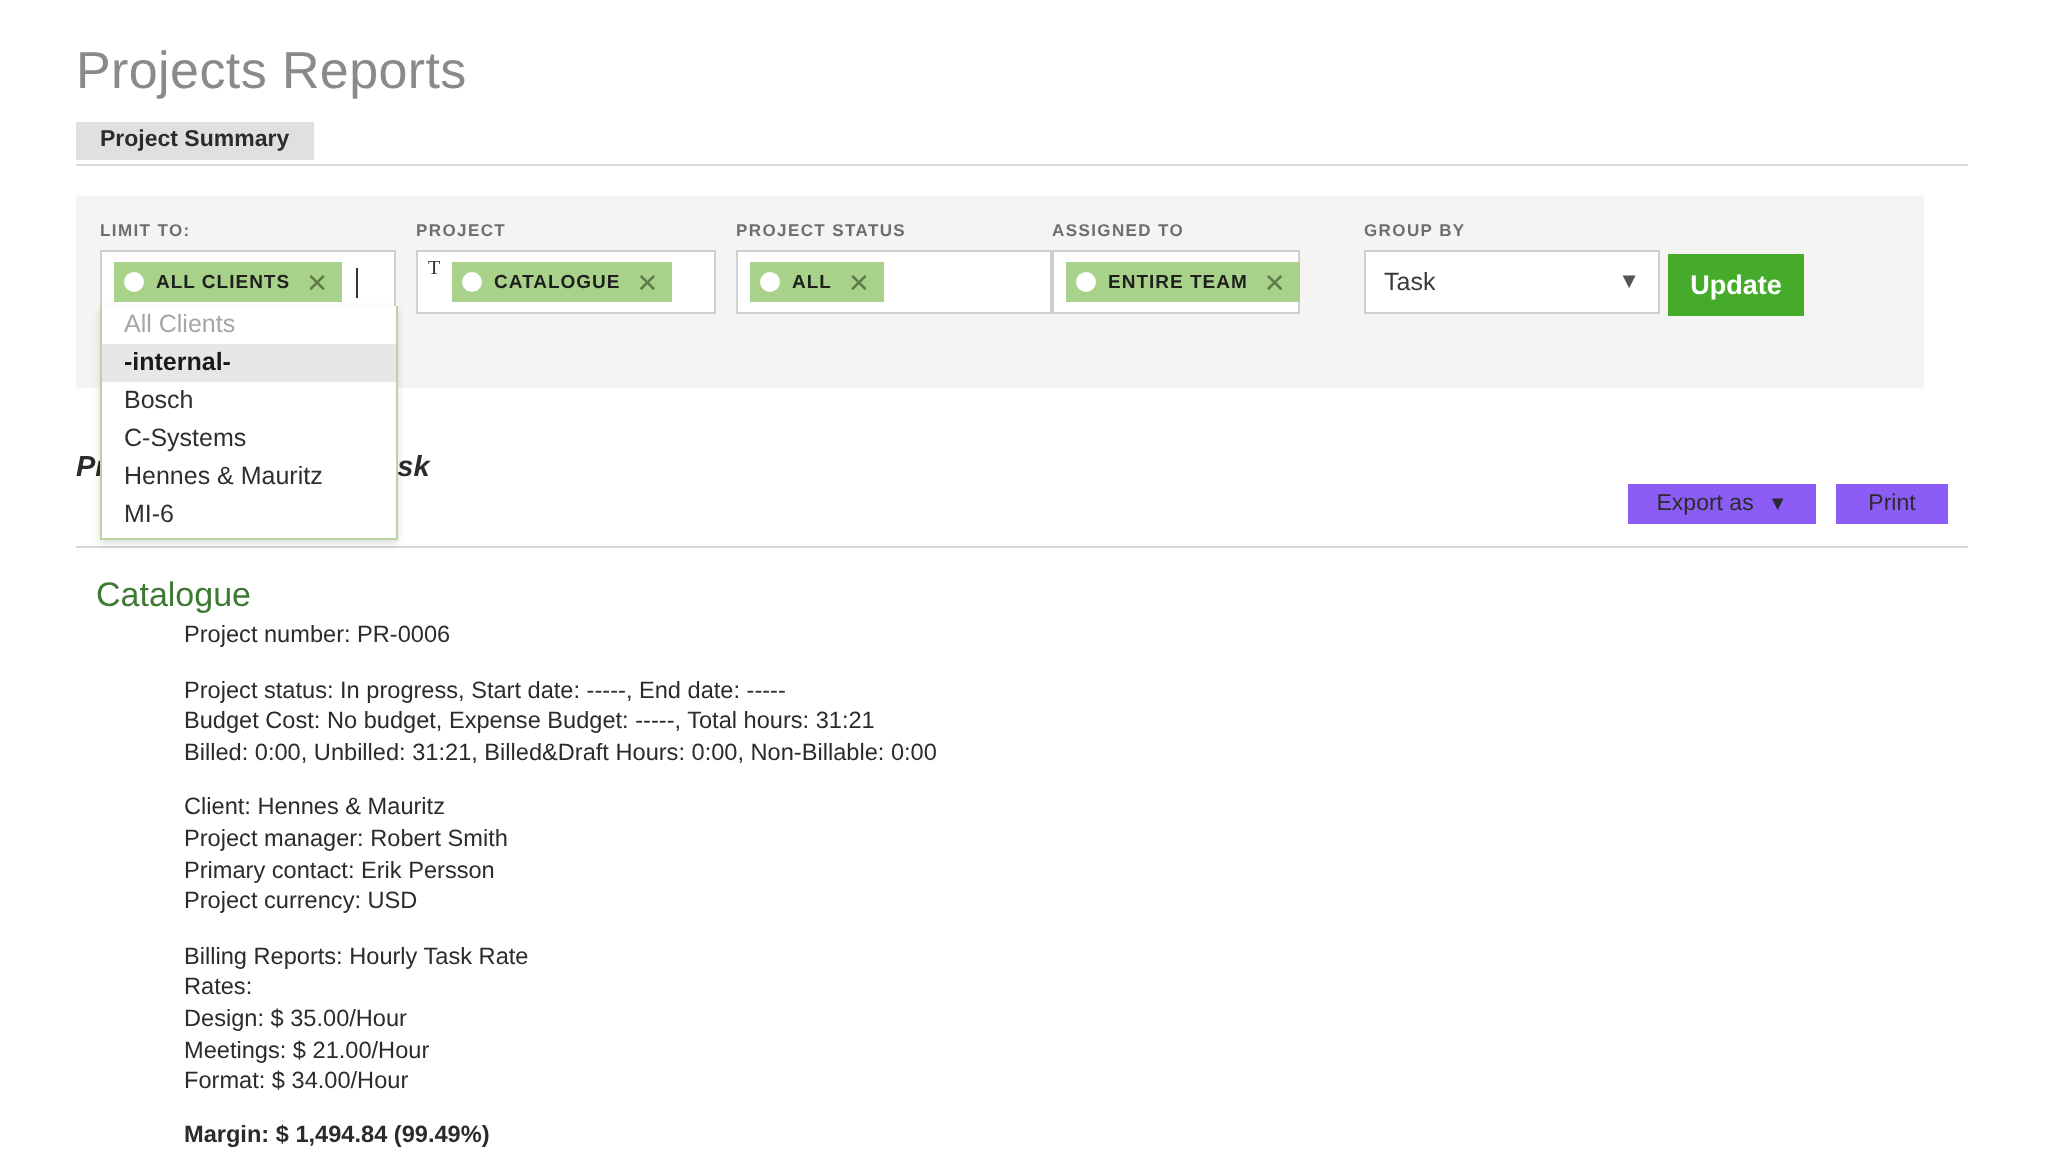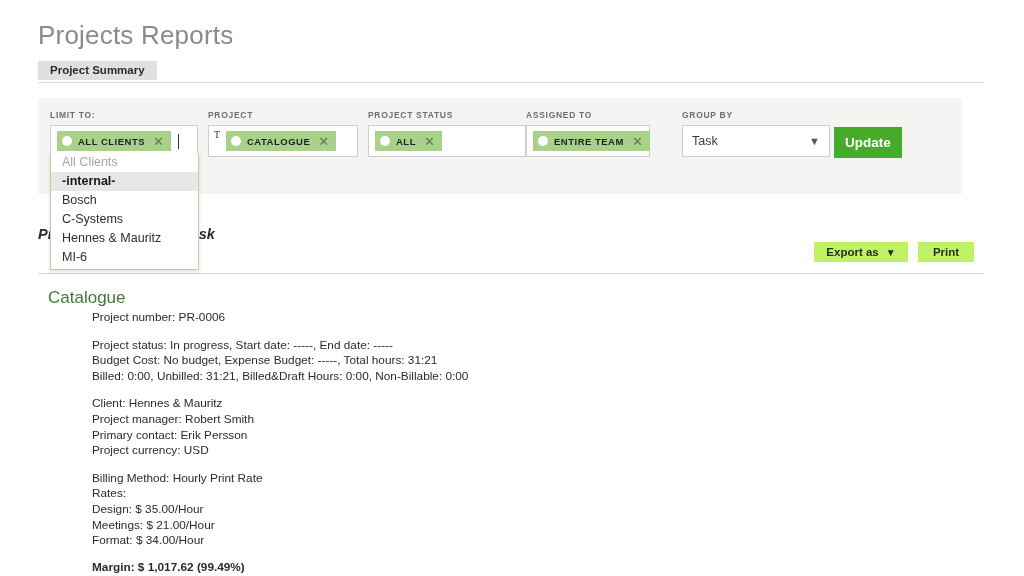--- a/index.html
+++ b/index.html
@@ -196,33 +196,32 @@
     font-size: 14.5px;
     font-style: italic;
     font-weight: bold;
     color: #2b2b2b;
     white-space: nowrap;
   }
   .btn-gray {
     position: absolute;
     top: 16px;
     height: 20px;
-    background: #bef264;
+    background: #8b5cf6;
     border: none;
     font-size: 11.5px;
     color: #2b2b2b;
     cursor: pointer;
     font-family: "Liberation Sans", sans-serif;
     display: flex;
     align-items: center;
     justify-content: center;
     gap: 7px;
     padding: 0 4px;
     box-sizing: border-box;
-    font-weight: bold;
   }
   .btn-export { left: 776px; width: 94px; }
   .btn-print  { left: 880px; width: 56px; }
   .btn-gray .chev { font-size: 10px; }
   .rule {
     position: absolute;
     left: 38px;
     top: 273px;
     width: 946px;
     height: 1px;
@@ -353,22 +352,22 @@
 
   <div class="gap"></div>
 
   <div class="line">Client: Hennes &amp; Mauritz</div>
   <div class="line">Project manager: Robert Smith</div>
   <div class="line">Primary contact: Erik Persson</div>
   <div class="line">Project currency: USD</div>
 
   <div class="gap"></div>
 
-  <div class="line">Billing Method: Hourly Print Rate</div>
+  <div class="line">Billing Reports: Hourly Task Rate</div>
   <div class="line">Rates:</div>
   <div class="line">Design: $ 35.00/Hour</div>
   <div class="line">Meetings: $ 21.00/Hour</div>
   <div class="line">Format: $ 34.00/Hour</div>
 
   <div class="gap-sm"></div>
 
-  <div class="line bold">Margin: $ 1,017.62 (99.49%)</div>
+  <div class="line bold">Margin: $ 1,494.84 (99.49%)</div>
 </div>
 
 </body></html>

